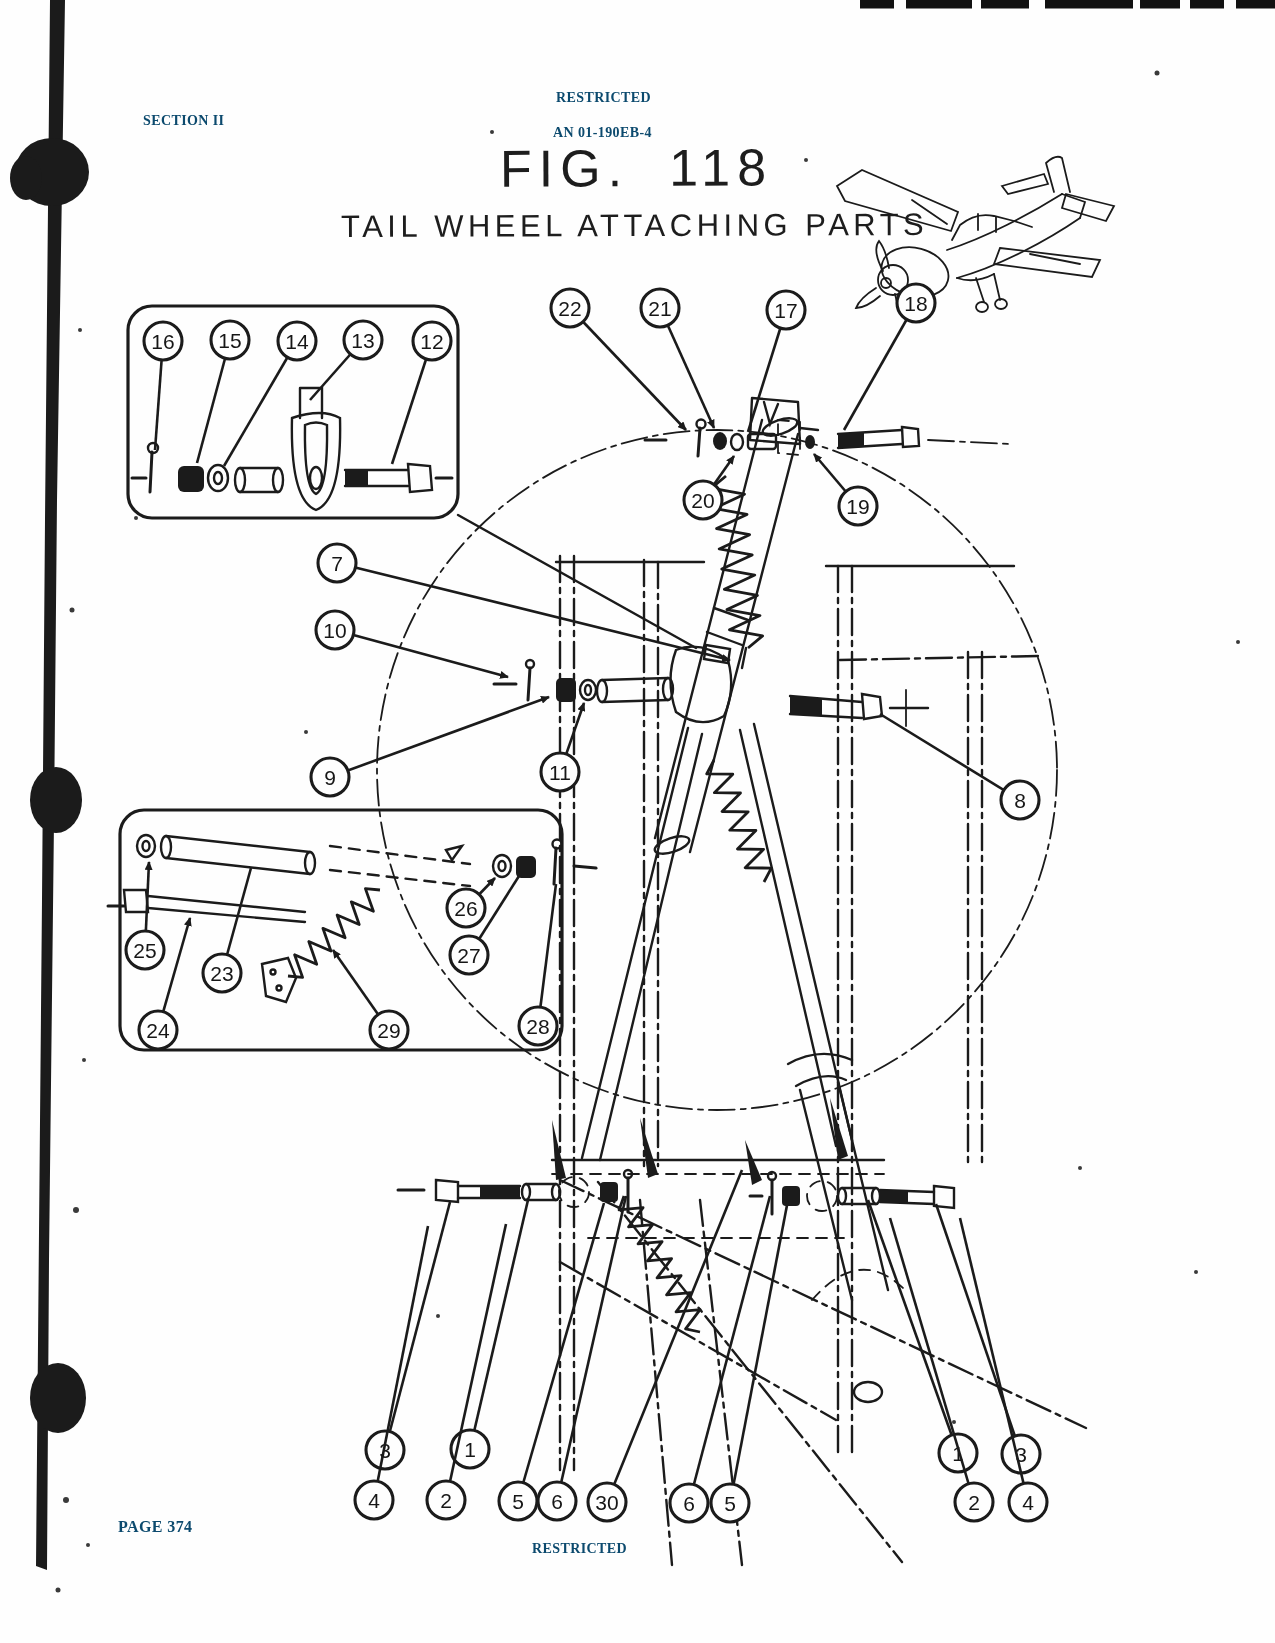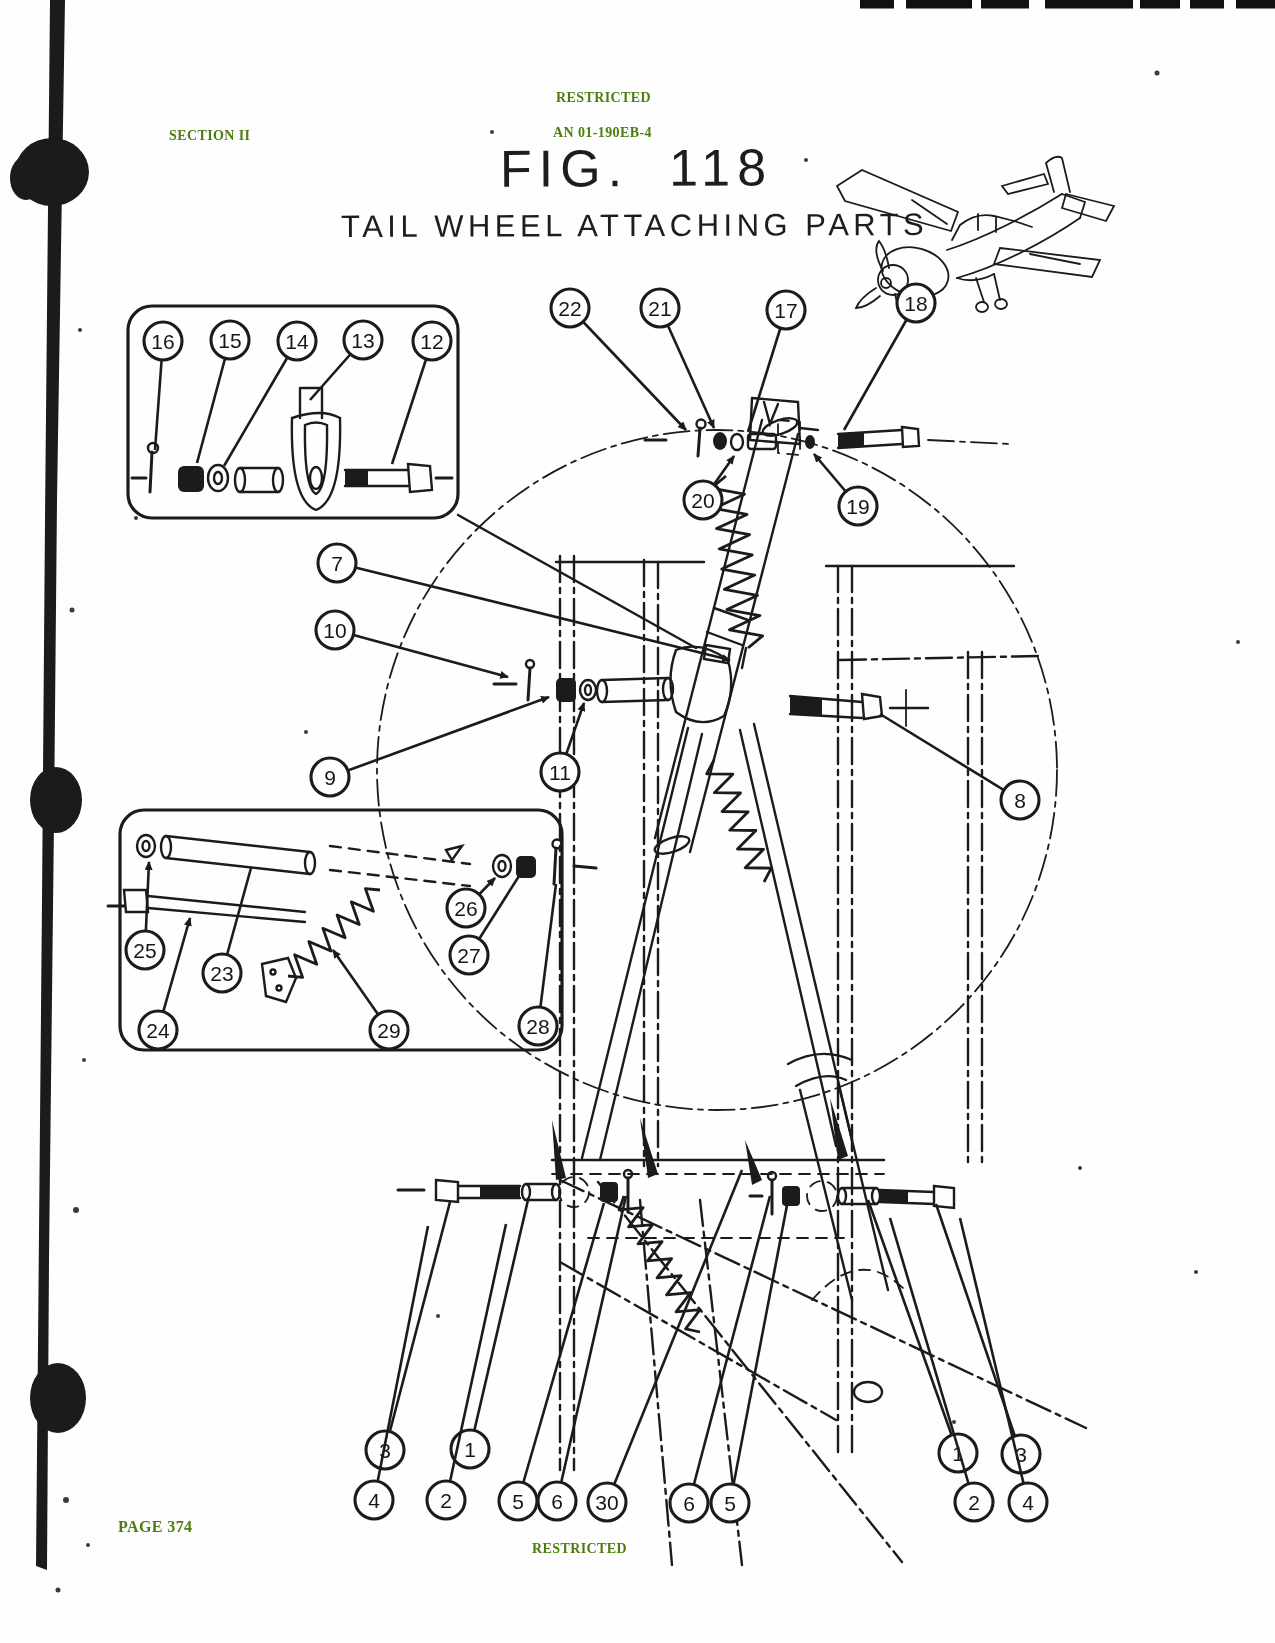--- a/index.html
+++ b/index.html
@@ -1,19 +1,19 @@
 <!DOCTYPE html>
 <html><head>
 <meta charset="utf-8">
 <style>
   html,body{margin:0;padding:0;background:#777;}
   .page{position:relative;width:1275px;height:1643px;background:#fefefe;overflow:hidden;
         font-family:"Liberation Sans",sans-serif;color:#1b1b1b;}
   .stamp{position:absolute;font-family:"Liberation Serif",serif;font-weight:700;
-         font-size:14px;letter-spacing:.4px;color:#4d7c0f;white-space:nowrap;}
+         font-size:14px;letter-spacing:.4px;color:#0c4a6e;white-space:nowrap;}
   .fig-title{position:absolute;left:500px;top:138px;display:flex;gap:40px;
              font-size:52px;letter-spacing:7px;color:#1d1d1d;transform:rotate(-.3deg);}
   .fig-sub{position:absolute;left:341px;top:208px;font-size:31px;letter-spacing:4.5px;
            color:#1d1d1d;white-space:nowrap;transform:rotate(-.2deg);}
   svg{position:absolute;left:0;top:0;}
   .ink{stroke:#1b1b1b;fill:none;stroke-width:2.4;stroke-linecap:round;}
   .thin{stroke-width:1.8;}
   .thick{stroke-width:3.2;}
   .dark{fill:#1b1b1b;stroke:none;}
   .dashdot{stroke-dasharray:26 6 5 6;}
@@ -23,21 +23,21 @@
   .callout-text{font-family:"Liberation Sans",sans-serif;font-size:21px;fill:#161616;
                 text-anchor:middle;}
   .spring{fill:none;stroke:#1b1b1b;stroke-width:2.8;stroke-linejoin:round;}
   .speck{fill:#3a3a3a;stroke:none;}
 </style>
 </head>
 <body>
 
 <div class="page">
 
-  <div class="stamp" style="left:143px;top:128px;margin-left:26px;">SECTION II</div>
+  <div class="stamp" style="left:143px;top:113px;">SECTION II</div>
   <div class="stamp" style="left:556px;top:90px;">RESTRICTED</div>
   <div class="stamp" style="left:553px;top:125px;">AN 01-190EB-4</div>
 
   <div class="fig-title">
     <span>FIG.</span>
     <span>118</span>
   </div>
   <div class="fig-sub">TAIL WHEEL ATTACHING PARTS</div>
 
   <div class="stamp" style="left:118px;top:1518px;font-size:16px;">PAGE 374</div>

